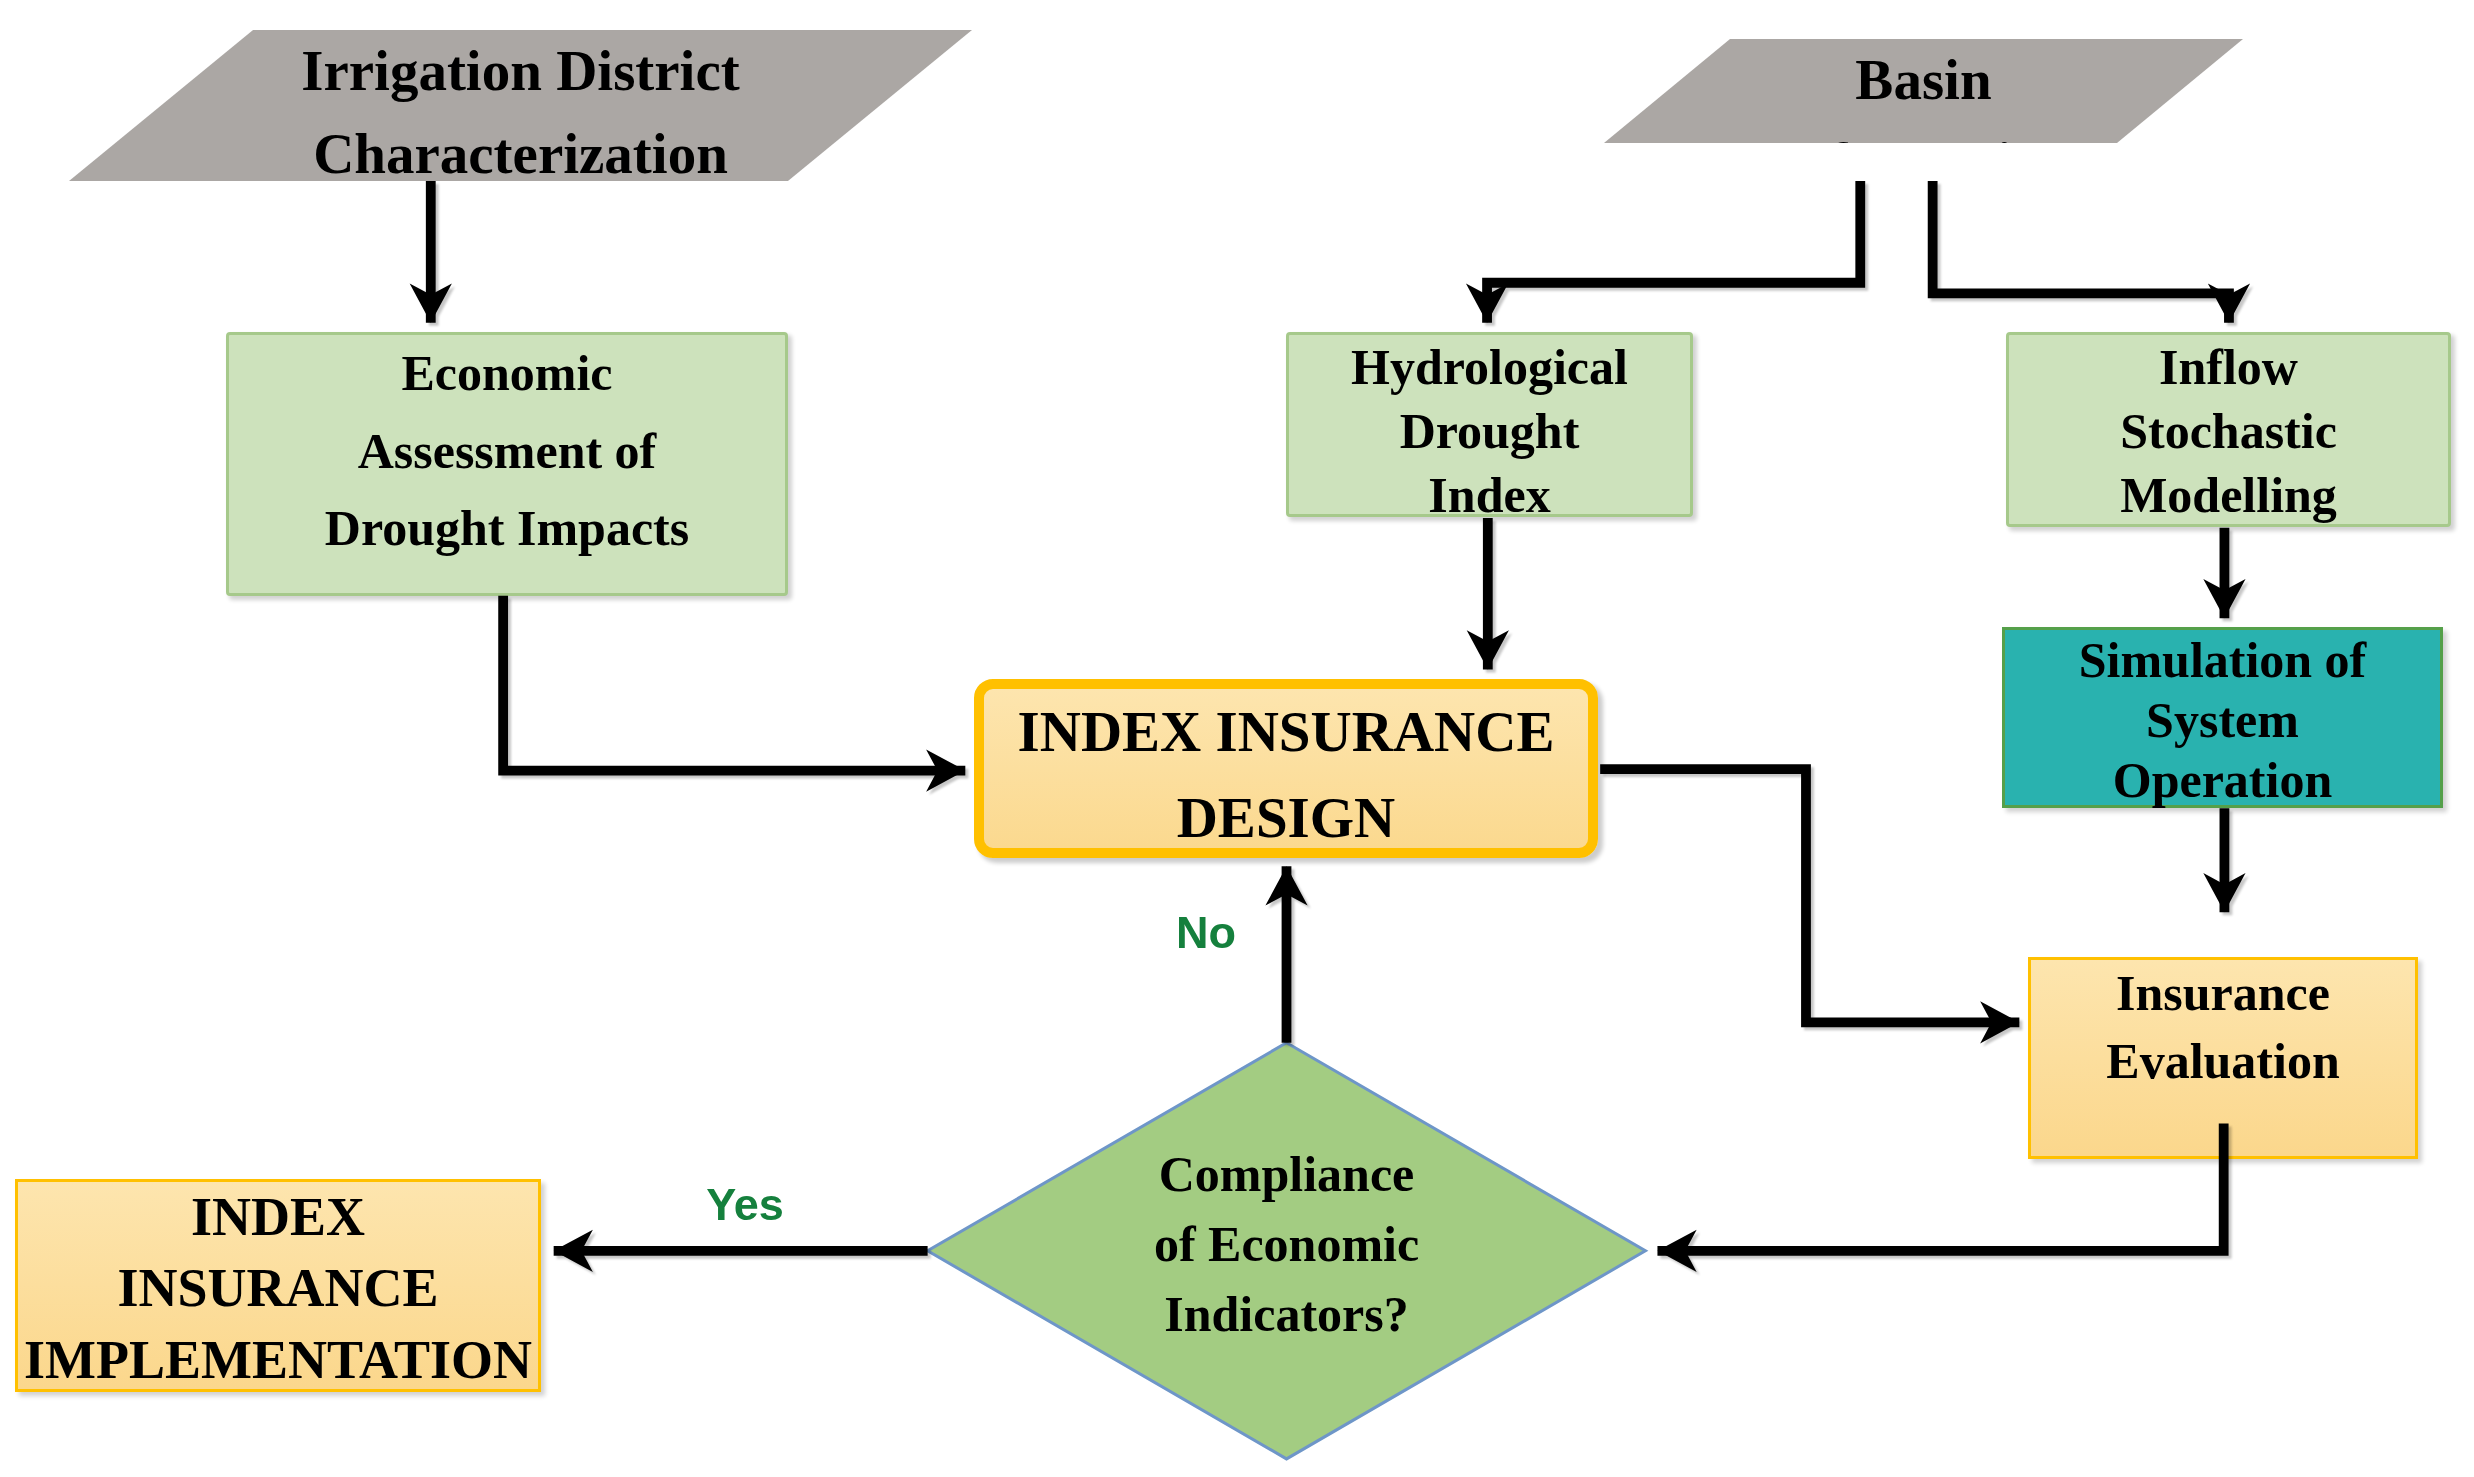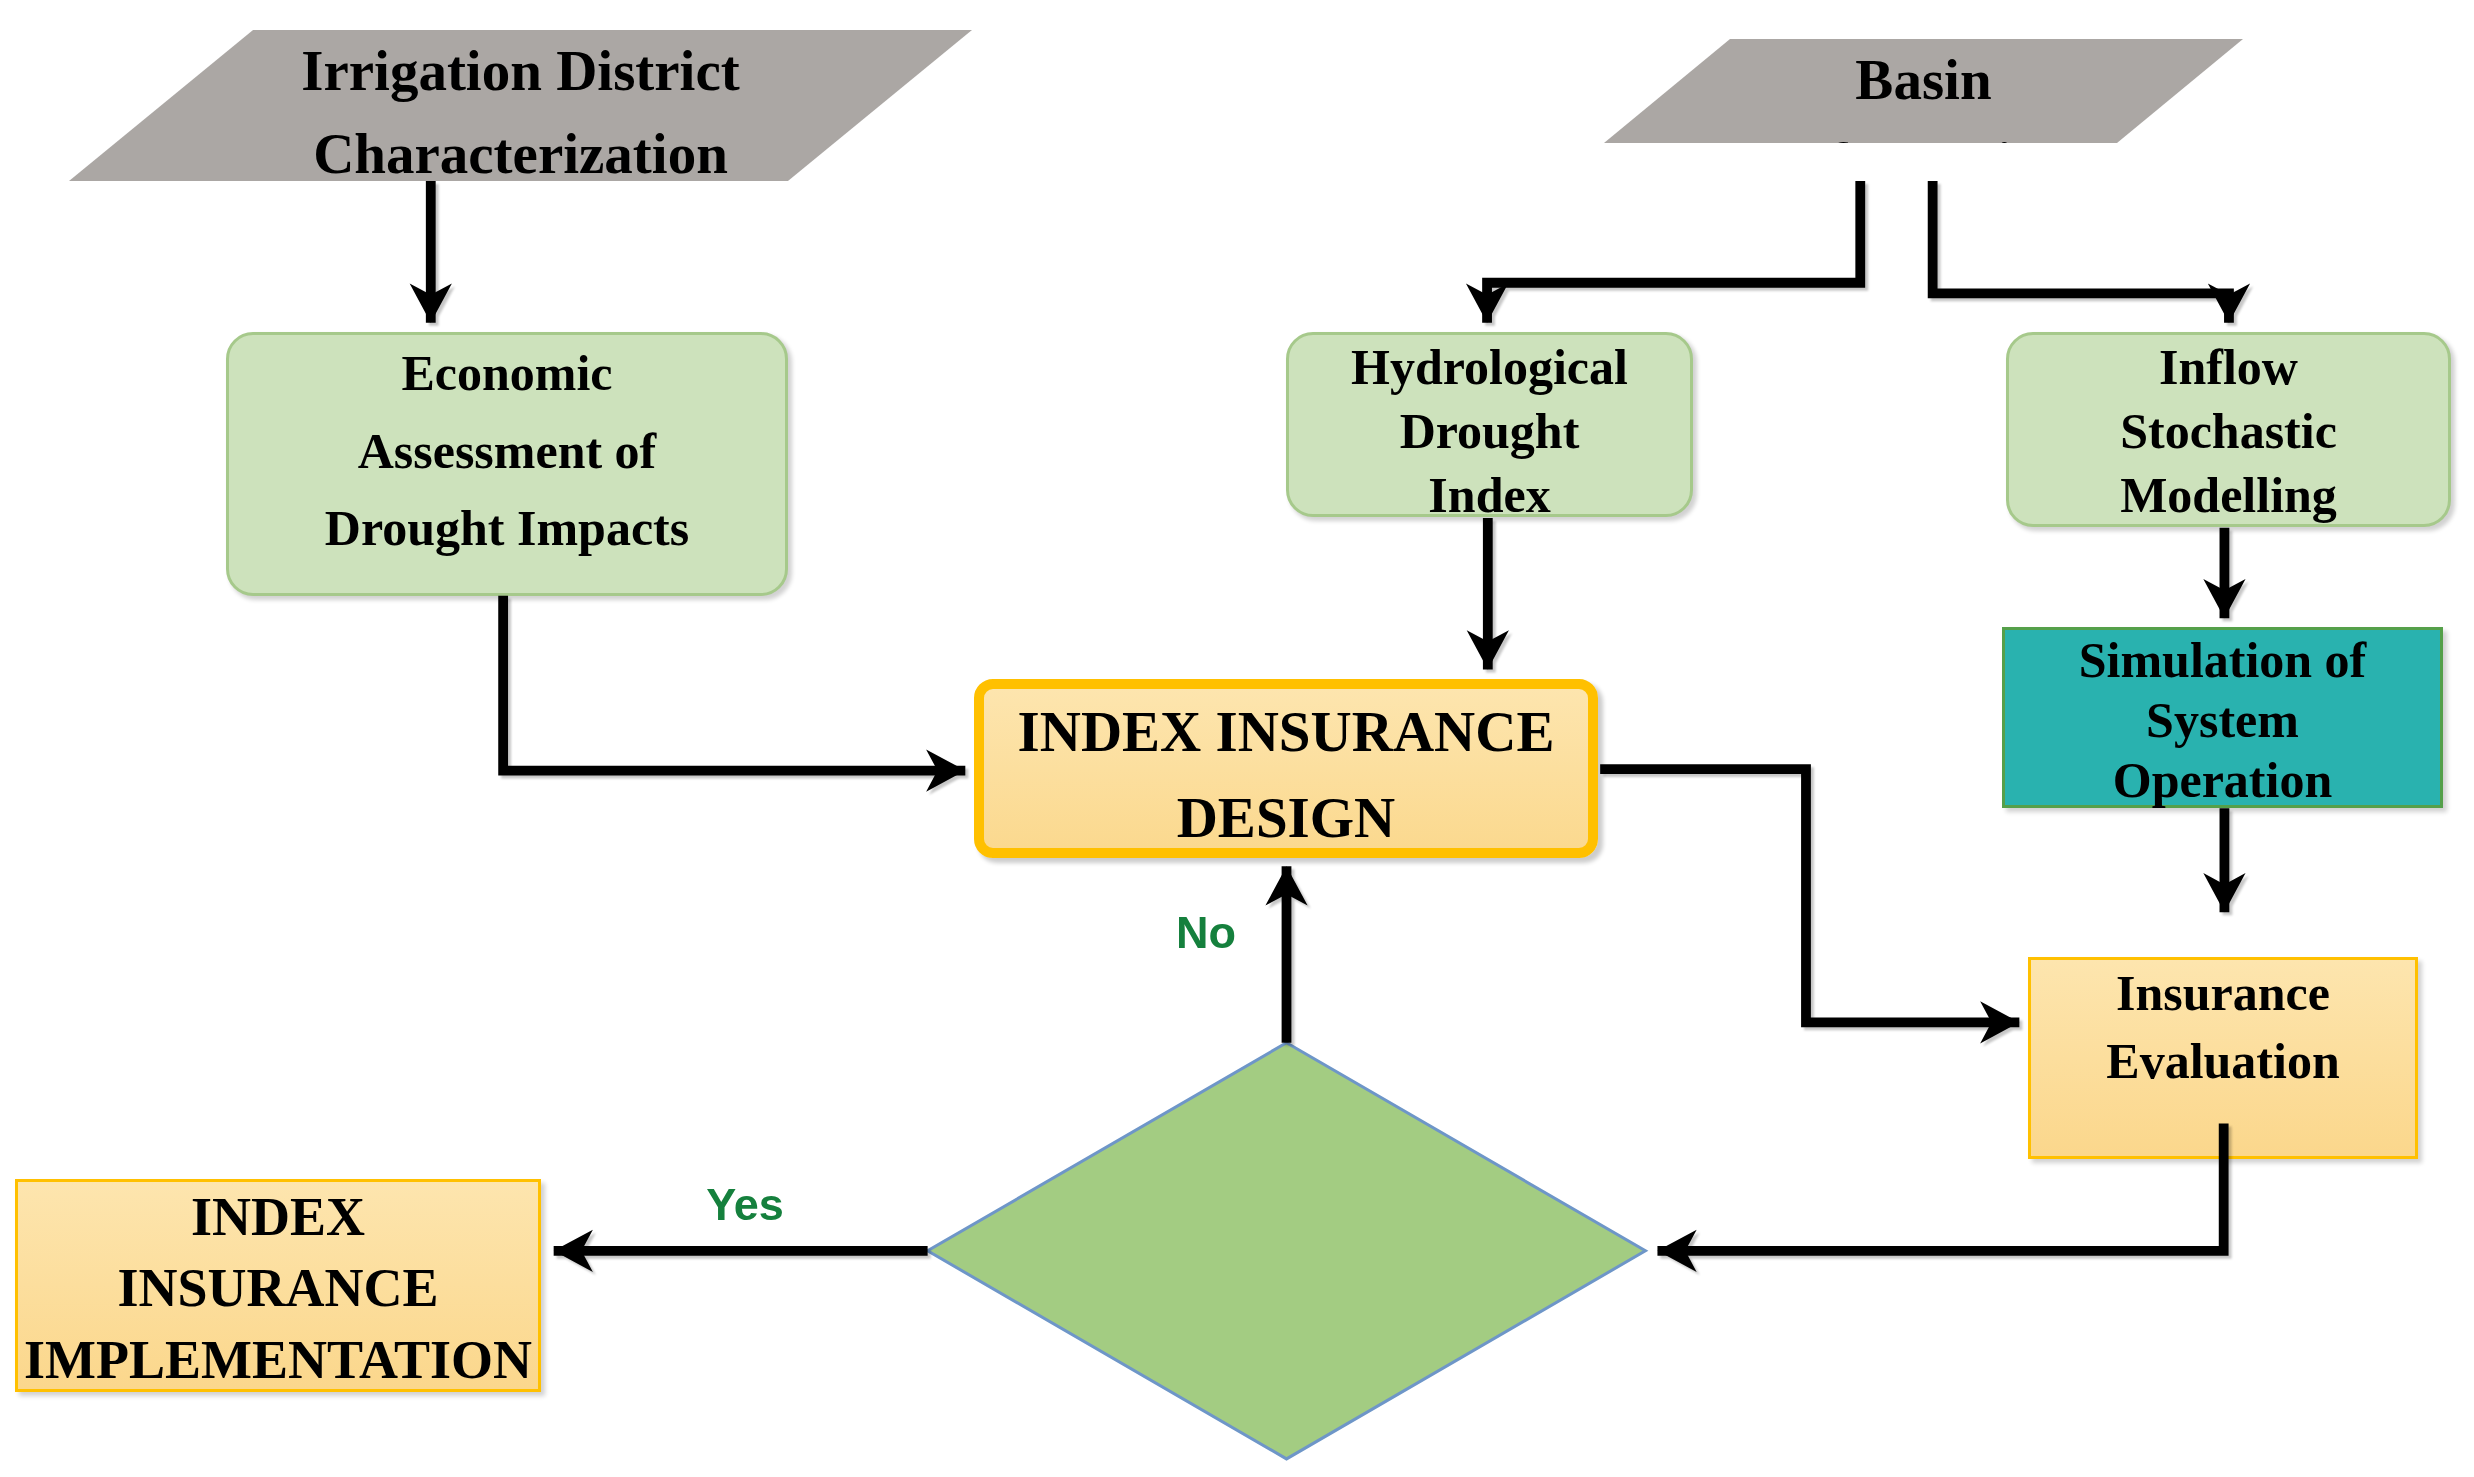--- a/index.html
+++ b/index.html
@@ -36,21 +36,21 @@
     line-height: 1.45;
     filter: drop-shadow(3.8px 3.8px 2.3px rgba(0,0,0,0.25));
   }
   #node-irrigation { left: 69px; top: 30px; width: 903px; height: 151px;
     clip-path: polygon(20.38% 0%, 100% 0%, 79.62% 100%, 0% 100%); }
   #node-basin { left: 1604px; top: 39px; width: 639px; height: 104px;
     clip-path: polygon(19.72% 0%, 100% 0%, 80.28% 100%, 0% 100%); }
   .process-green {
     background: #CDE2BC;
     border: 3px solid #A6C98B;
-    border-radius: 27px;
+    border-radius: 4px;
     font-size: 50px;
     line-height: 1.28;
     box-shadow: 3.8px 3.8px 4.5px rgba(0,0,0,0.18);
   }
   #node-economic { left: 226px; top: 332px; width: 562px; height: 264px; line-height: 1.55; }
   #node-hydrological { left: 1286px; top: 332px; width: 407px; height: 185px; }
   #node-inflow { left: 2006px; top: 332px; width: 445px; height: 195px; }
   .process-teal {
     background: #29B2AF;
     border: 3px solid #55A04A;
@@ -153,20 +153,27 @@
     </div>
   </div>
 
   <div class="node amber-thin" id="node-sustainability">
     <div>
       <div>Insurance</div>
       <div>Evaluation</div>
     </div>
   </div>
 
+  <div class="node" id="node-decision-label">
+    <div>
+      <div>Compliance</div>
+      <div>of Economic</div>
+      <div>Indicators?</div>
+    </div>
+  </div>
 
   <div class="node amber-thin" id="node-implementation">
     <div>
       <div>INDEX</div>
       <div>INSURANCE</div>
       <div>IMPLEMENTATION</div>
     </div>
   </div>
 
   <svg id="connector-layer" class="layer" viewBox="0 0 3282 1959" xmlns="http://www.w3.org/2000/svg">

